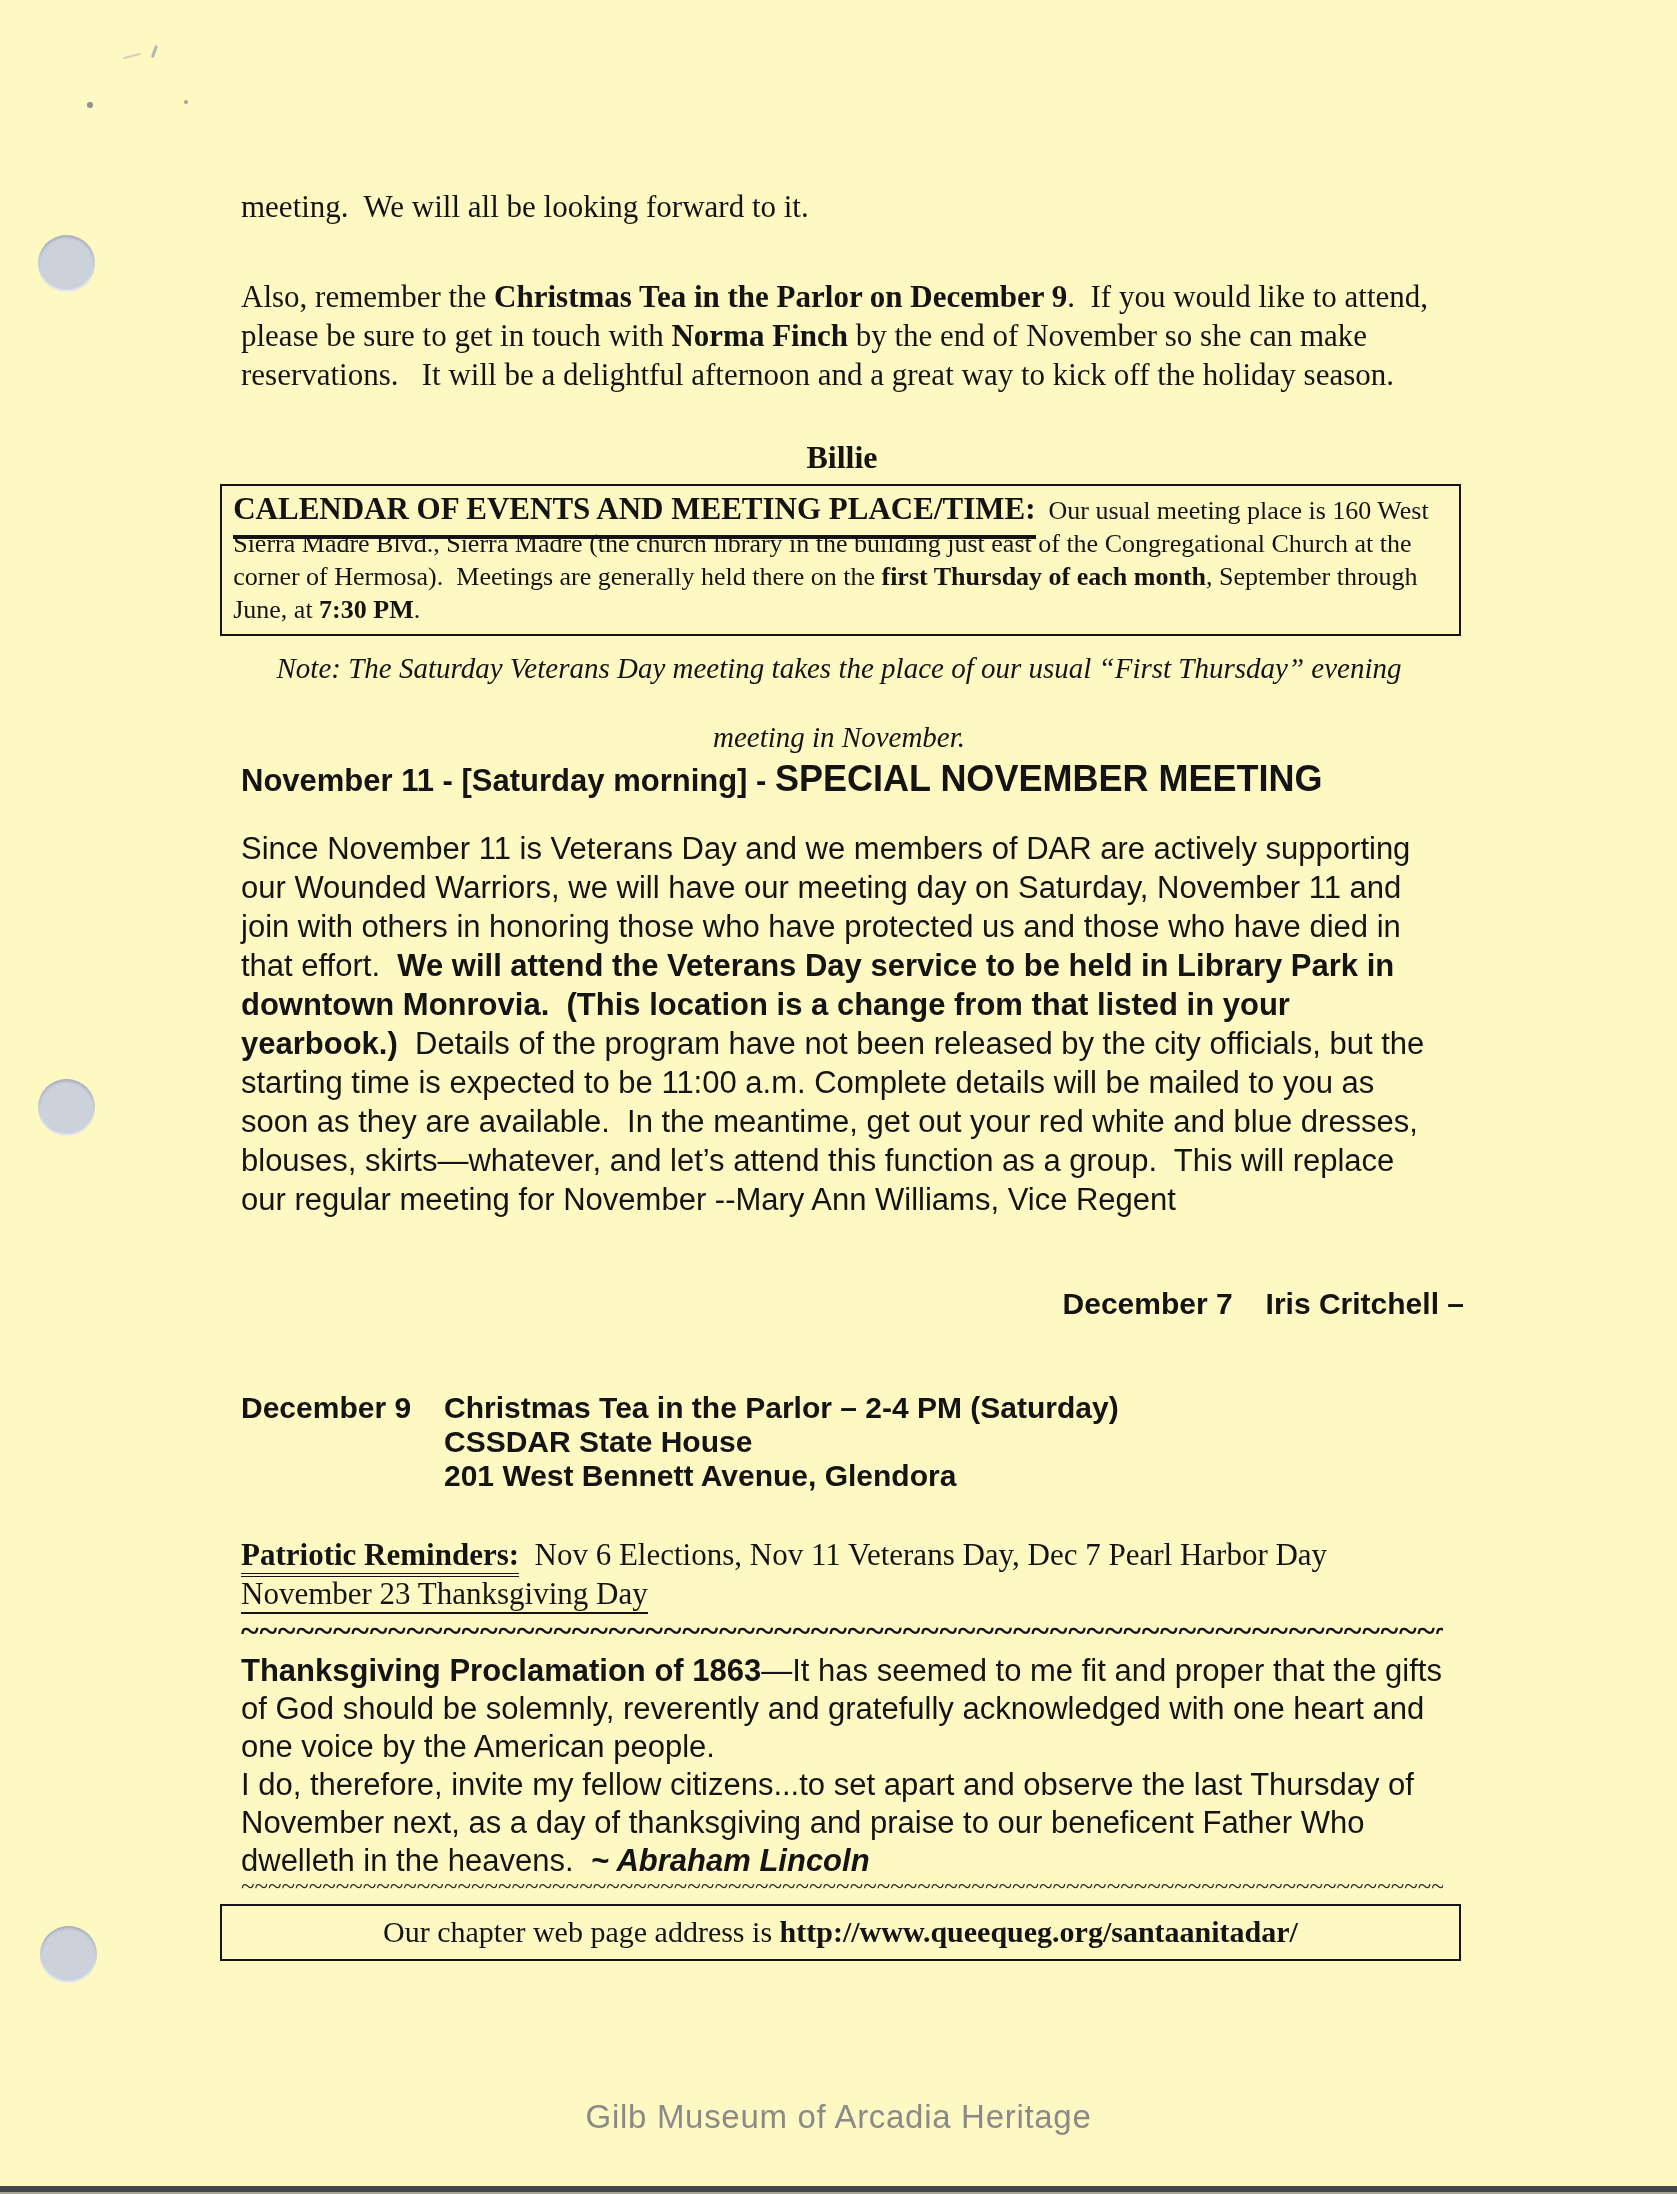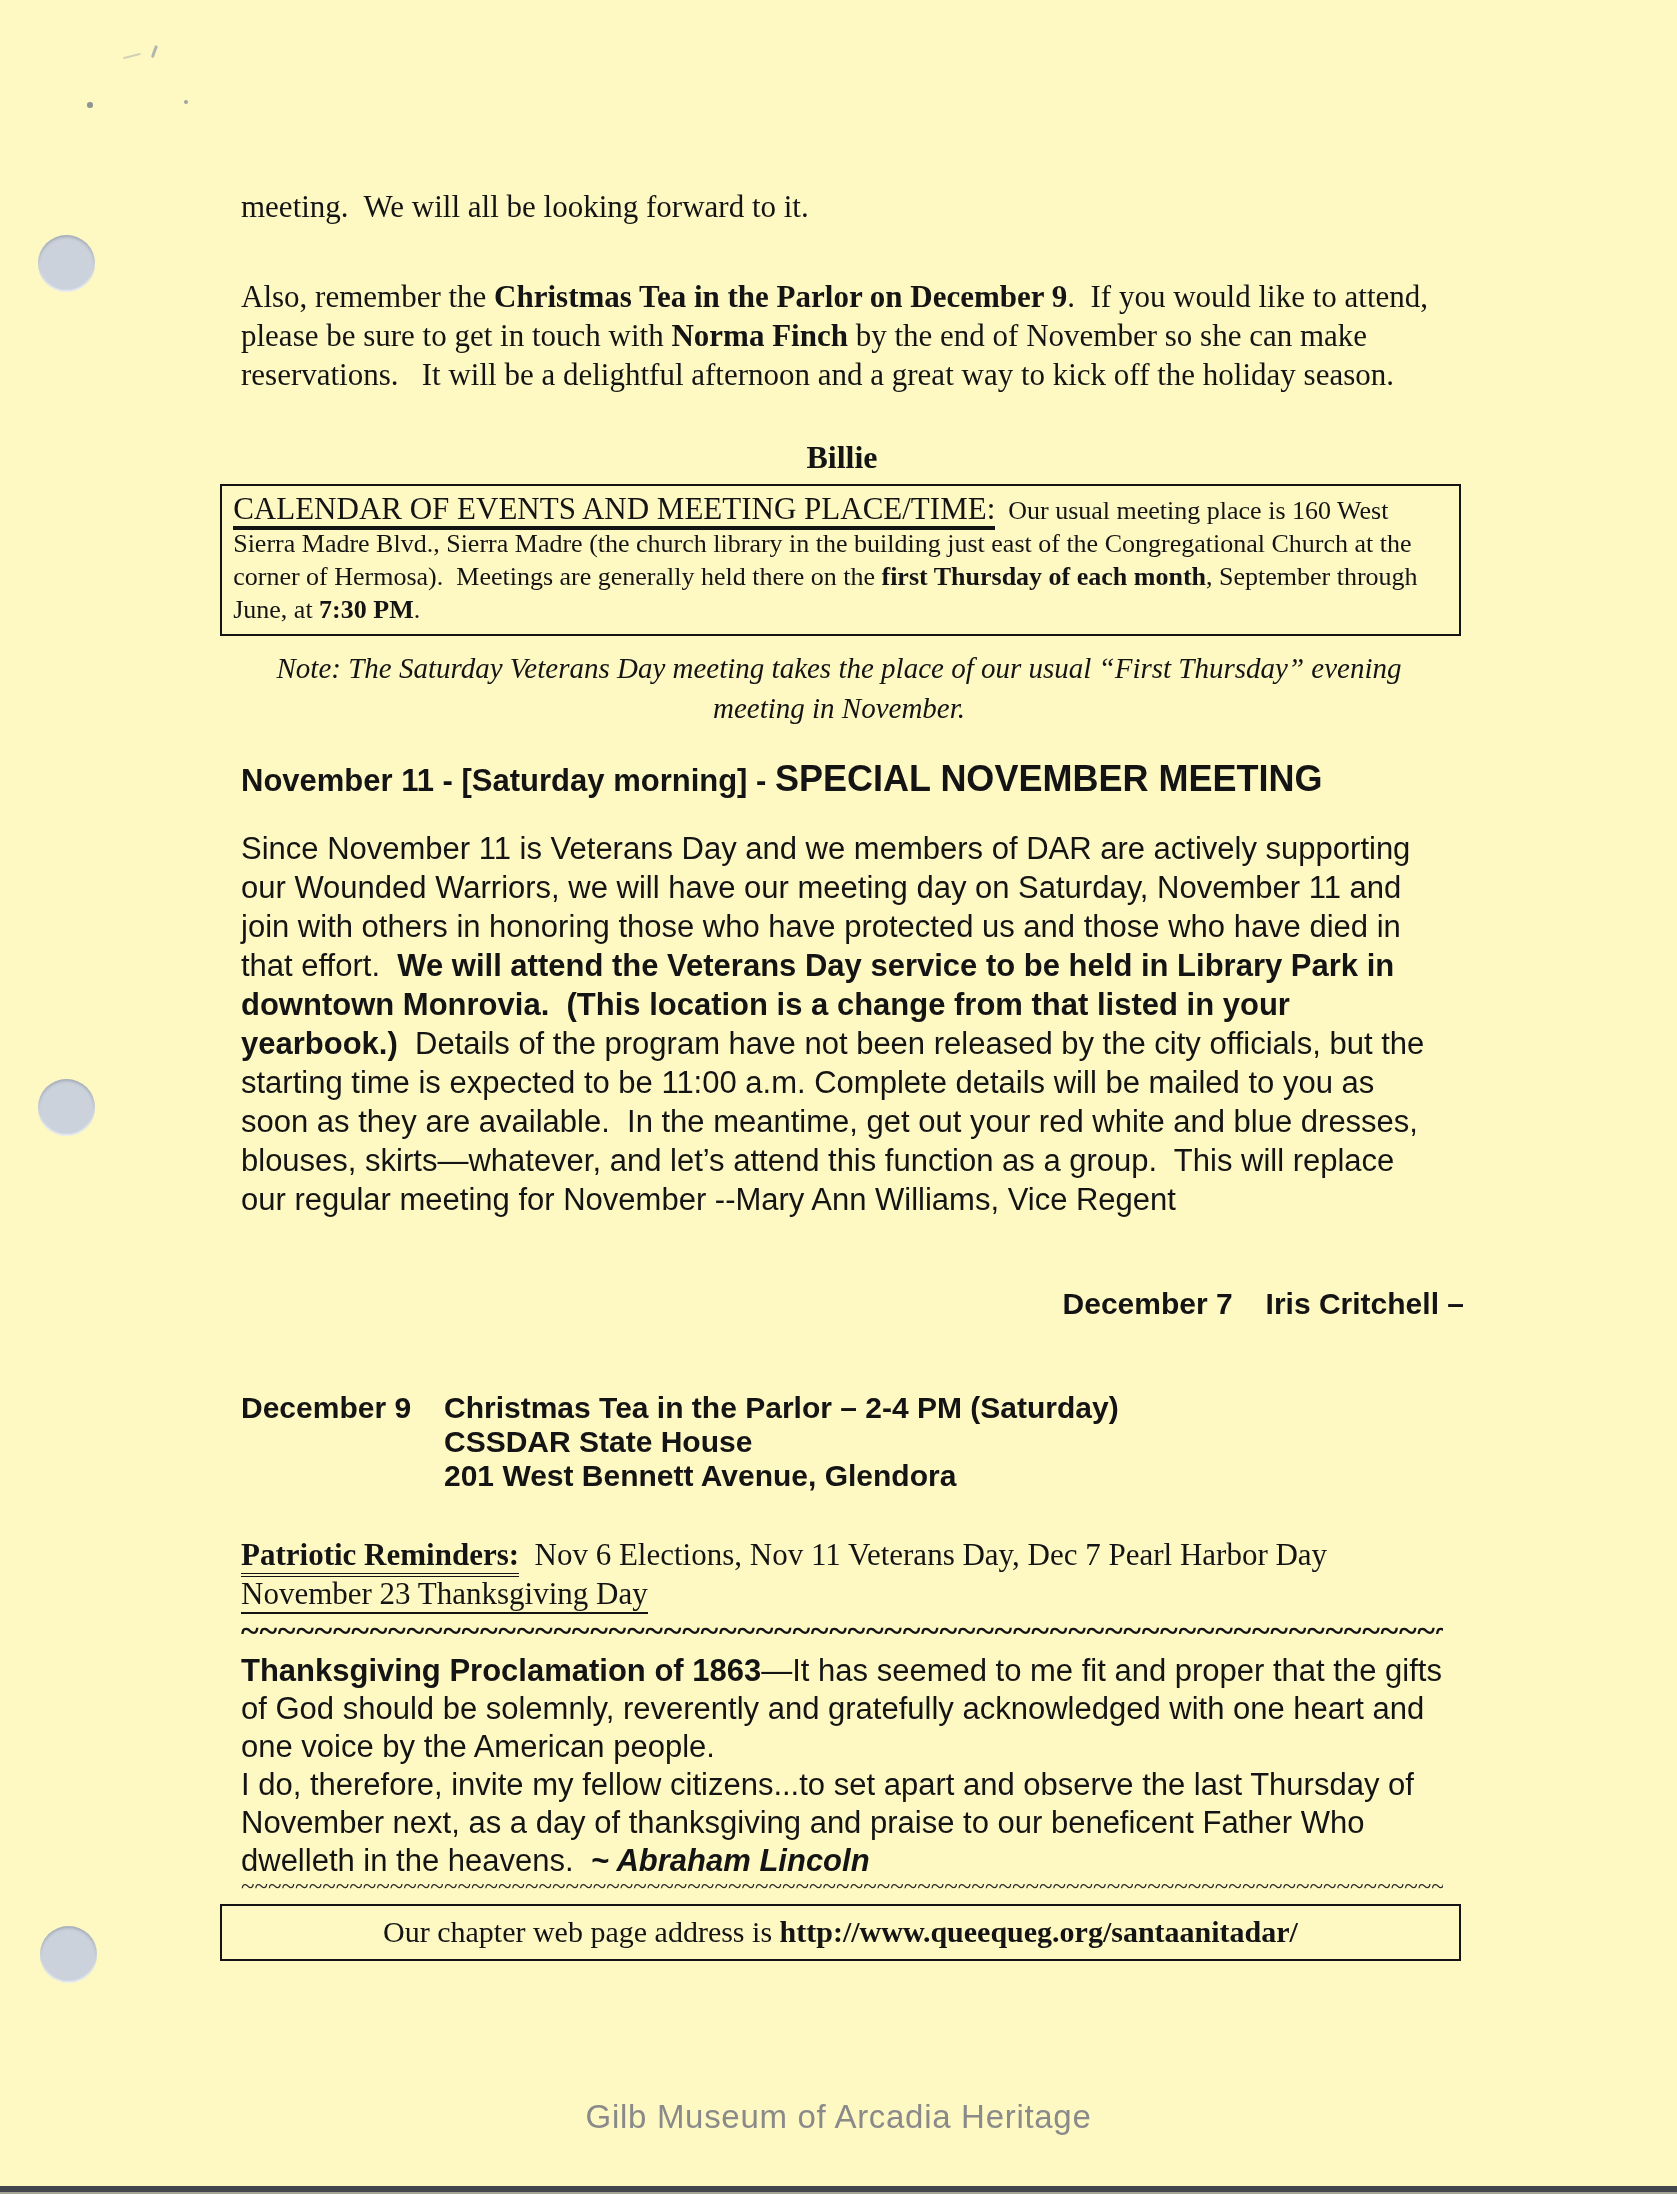--- a/index.html
+++ b/index.html
@@ -30,22 +30,22 @@
   .center{text-align:center;}
   .signature{font-size:32px;font-weight:bold;}
   .calendar-box{
     border:2.8px solid #141414;
     padding:5.6px 11.2px 8.4px 11.2px;
     box-sizing:border-box;
     font-size:26px;line-height:33px;
     white-space:pre-wrap;
   }
   .calendar-heading{
-    font-size:31px;font-weight:normal;
-    border-bottom:4.2px solid #141414;padding-bottom:0;
+    font-size:31px;font-weight:bold;
+    border-bottom:4.2px solid #141414;padding-bottom:9px;
   }
   .note-block{display:flex;flex-direction:column;align-items:center;
     font-style:italic;font-size:29px;line-height:40px;}
   .note-line{white-space:nowrap;}
   .nov-prefix{font-size:31px;font-weight:bold;}
   .nov-title{font-size:36px;font-weight:bold;}
   .event-row{display:flex;font-family:"Liberation Sans","DejaVu Sans",sans-serif;
     font-weight:bold;font-size:30px;line-height:34px;}
   .event-date{width:203px;flex:0 0 203px;}
   .event-lines span{display:block;}
@@ -83,21 +83,21 @@
   <div class="pen-dot" style="left:184px;top:100px;width:4.2px;height:4.2px;background:#8f949b;"></div>
 
   <p class="abs serif-body" style="left:241px;top:187px;width:1202px;margin:0;">meeting.  We will all be looking forward to it.</p>
 
   <p class="abs serif-body" style="left:241px;top:277px;width:1205px;margin:0;"><span>Also, remember the </span><span class="b">Christmas Tea in the Parlor on December 9</span><span>.  If you would like to attend, please be sure to get in touch with </span><span class="b">Norma Finch</span><span> by the end of November so she can make reservations.   It will be a delightful afternoon and a great way to kick off the holiday season.</span></p>
 
   <div class="abs signature center" style="left:241px;top:439px;width:1202px;">Billie</div>
 
   <div class="abs calendar-box" style="left:220px;top:484px;width:1241px;"><span class="calendar-heading">CALENDAR OF EVENTS AND MEETING PLACE/TIME:</span><span>  Our usual meeting place is 160 West Sierra Madre Blvd., Sierra Madre (the church library in the building just east of the Congregational Church at the corner of Hermosa).  Meetings are generally held there on the </span><span class="b">first Thursday of each month</span><span>, September through June, at </span><span class="b">7:30 PM</span><span>.</span></div>
 
-  <div class="abs note-block" style="left:210px;top:648px;width:1258px;">
+  <div class="abs note-block" style="left:210px;top:648px;width:1258px;gap:29px;">
     <span class="note-line">Note:  The Saturday Veterans Day meeting takes the place of our usual “First Thursday” evening</span>
     <span class="note-line">meeting in November.</span>
   </div>
 
   <div class="abs sans" style="left:241px;top:758px;width:1230px;"><span class="nov-prefix">November 11  - [Saturday morning] - </span><span class="nov-title">SPECIAL NOVEMBER MEETING</span></div>
 
   <p class="abs sans sans-body" style="left:241px;top:829px;width:1205px;margin:0;"><span>Since November 11 is Veterans Day and we members of DAR are actively supporting our Wounded Warriors, we will have our meeting day on Saturday, November 11 and join with others in honoring those who have protected us and those who have died in that effort.  </span><span class="b">We will attend the Veterans Day service to be held in Library Park in downtown Monrovia.  (This location is a change from that listed in your yearbook.)</span><span>  Details of the program have not been released by the city officials, but the starting time is expected to be 11:00 a.m. Complete details will be mailed to you as soon as they are available.  In the meantime, get out your red white and blue dresses, blouses, skirts—whatever, and let’s attend this function as a group.  This will replace our regular meeting for November --Mary Ann Williams, Vice Regent</span></p>
 
   <div class="abs event-row" style="left:259px;top:1287px;width:1205px;justify-content:flex-end;">
     <div class="event-date">December 7</div>

